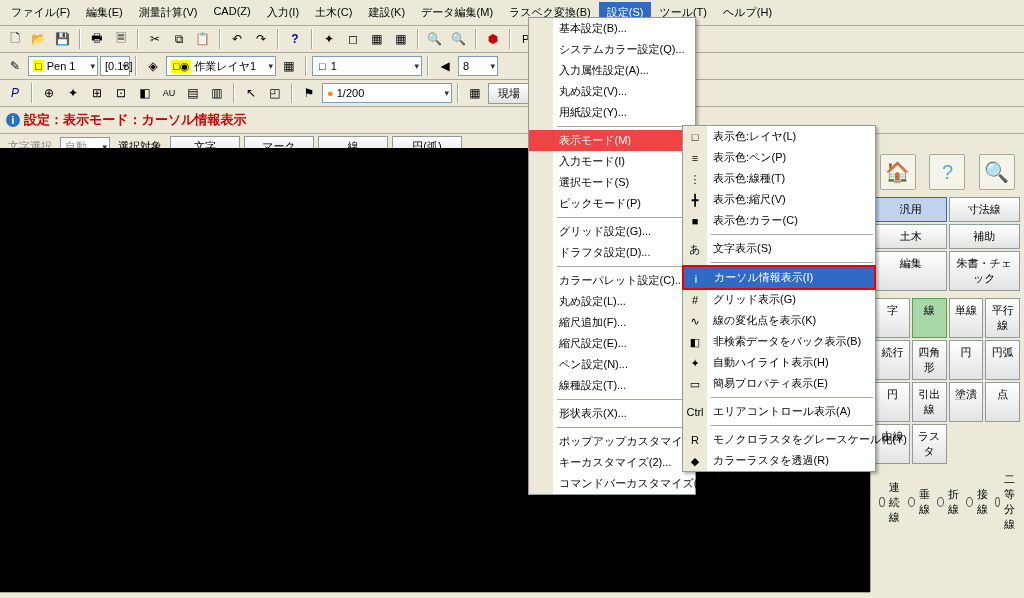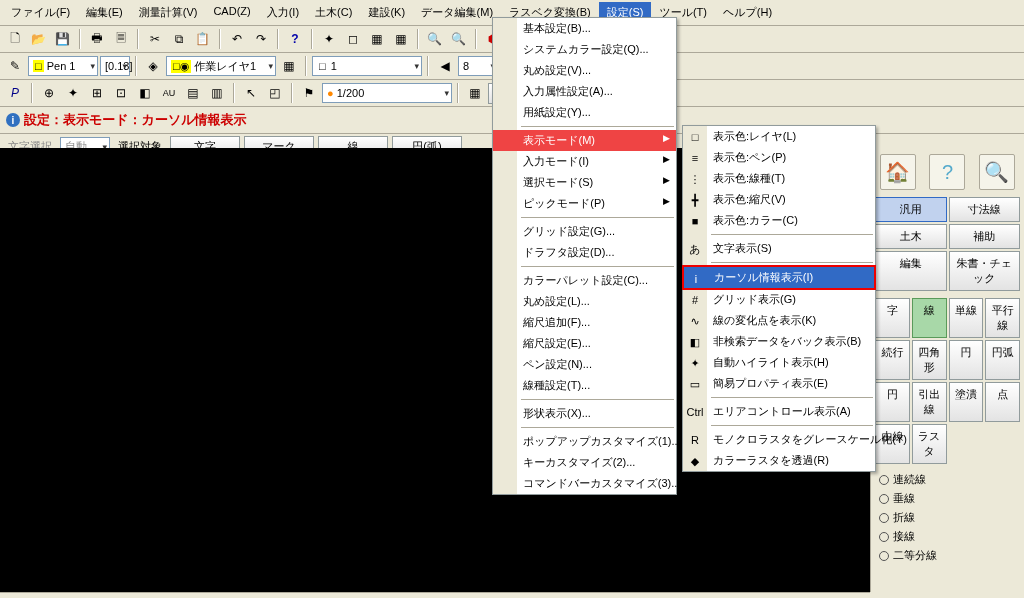--- a/index.html
+++ b/index.html
@@ -19,21 +19,21 @@
 .sel-label { padding: 0 4px; }
 .sel-btn { border: 1px solid #919b9c; background: linear-gradient(#fff,#e3e3e3); padding: 2px 0; width: 70px; text-align: center; cursor: default; }
 .canvas { position: absolute; left: 0; top: 148px; width: 870px; height: 444px; background: #000; }
 .side-panel { position: absolute; right: 0; top: 148px; width: 154px; height: 444px; background: #ece9d8; border-left: 1px solid #aca899; display: flex; flex-direction: column; }
 .side-big-btns { display: flex; justify-content: space-around; padding: 6px 2px; }
 .big-ico-btn { width: 36px; height: 36px; border: 1px solid #aca899; background: #f5f4ea; display: flex; align-items: center; justify-content: center; font-size: 20px; border-radius: 2px; }
 .btn-grid { display: grid; grid-template-columns: 1fr 1fr 1fr; gap: 2px; padding: 2px 4px; }
 .panel-btn { border: 1px solid #919b9c; background: linear-gradient(#fff,#e3e3e3); padding: 4px 2px; text-align: center; font-size: 11px; cursor: default; }
 .panel-btn.active { background: #a8d8a8; border-color: #5a9a5a; }
 .panel-btn.blue { background: #c1d2ee; border-color: #316ac5; }
-.radio-list { padding: 6px 8px; display: flex; flex-direction: column; gap: 4px; }
+.radio-list { padding: 6px 8px; display: flex; flex-direction: row; gap: 4px; }
 .radio-item { display: flex; align-items: center; gap: 4px; }
 .radio-dot { width: 10px; height: 10px; border: 1px solid #555; border-radius: 50%; display: inline-block; }
 .menu-panel { position: absolute; background: #fff; border: 1px solid #919b9c; box-shadow: 2px 2px 3px rgba(0,0,0,.3); z-index: 100; }
 .menu-panel .gutter { position: absolute; left: 0; top: 0; bottom: 0; width: 24px; background: #ece9d8; }
 .menu-item { position: relative; padding: 3px 20px 3px 30px; cursor: default; white-space: nowrap; }
 .menu-item.hl { background: #ef4444; color: #fff; }
 .menu-item.sub::after { content: "▶"; position: absolute; right: 6px; font-size: 9px; }
 .menu-sep { height: 1px; background: #aca899; margin: 3px 2px 3px 28px; }
 .submenu { position: absolute; background: #fff; border: 1px solid #919b9c; box-shadow: 2px 2px 3px rgba(0,0,0,.3); z-index: 101; }
 .submenu .gutter { position: absolute; left: 0; top: 0; bottom: 0; width: 24px; background: #ece9d8; }
@@ -211,26 +211,26 @@
         <span class="radio-dot"></span>
         <span>接線</span>
       </div>
       <div class="radio-item">
         <span class="radio-dot"></span>
         <span>二等分線</span>
       </div>
     </div>
 </div>
 
-<div class="menu-panel" id="settings-menu" style="left:492px;top:17px;width:185px">
+<div class="menu-panel" id="settings-menu" style="left:528px;top:17px;width:168px">
   <div class="gutter"></div>
 <div class="menu-item">基本設定(B)...</div>
     <div class="menu-item">システムカラー設定(Q)...</div>
+    <div class="menu-item">入力属性設定(A)...</div>
     <div class="menu-item">丸め設定(V)...</div>
-    <div class="menu-item">入力属性設定(A)...</div>
     <div class="menu-item">用紙設定(Y)...</div>
     <div class="menu-sep"></div>
     <div class="menu-item sub hl">表示モード(M)</div>
     <div class="menu-item sub">入力モード(I)</div>
     <div class="menu-item sub">選択モード(S)</div>
     <div class="menu-item sub">ピックモード(P)</div>
     <div class="menu-sep"></div>
     <div class="menu-item">グリッド設定(G)...</div>
     <div class="menu-item">ドラフタ設定(D)...</div>
     <div class="menu-sep"></div>

